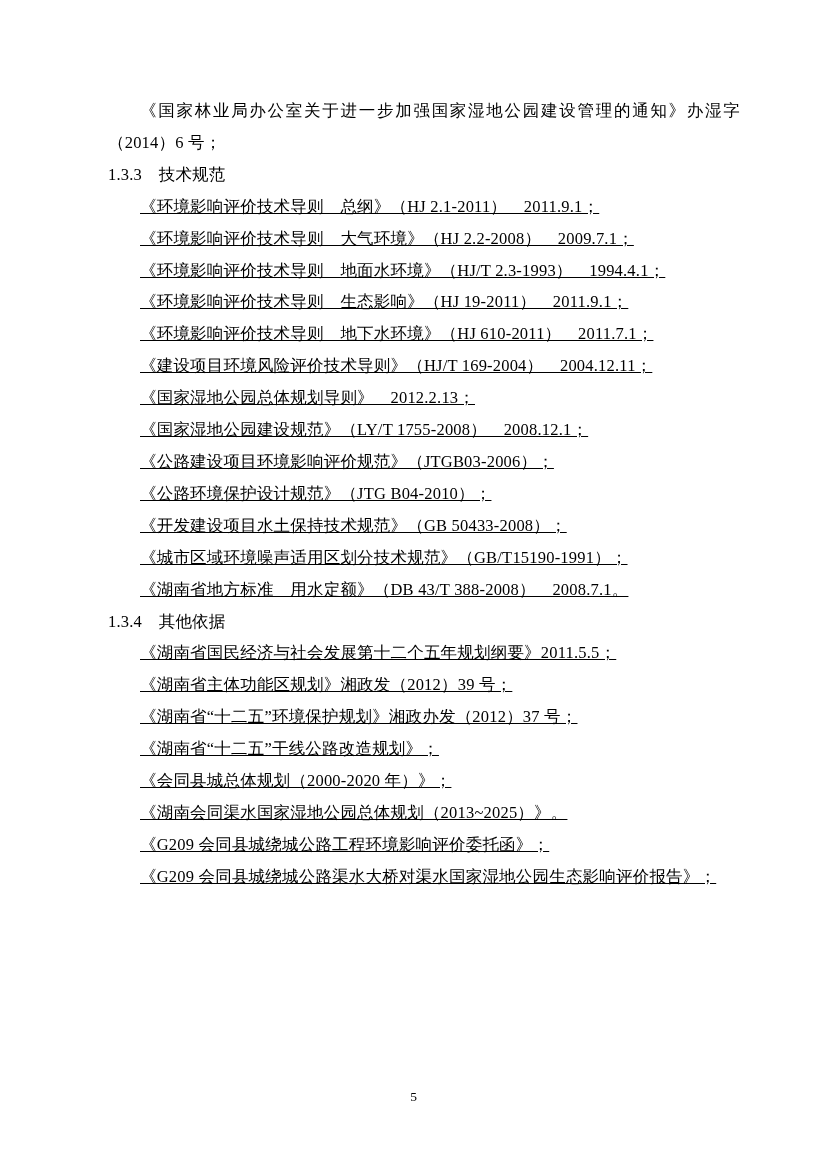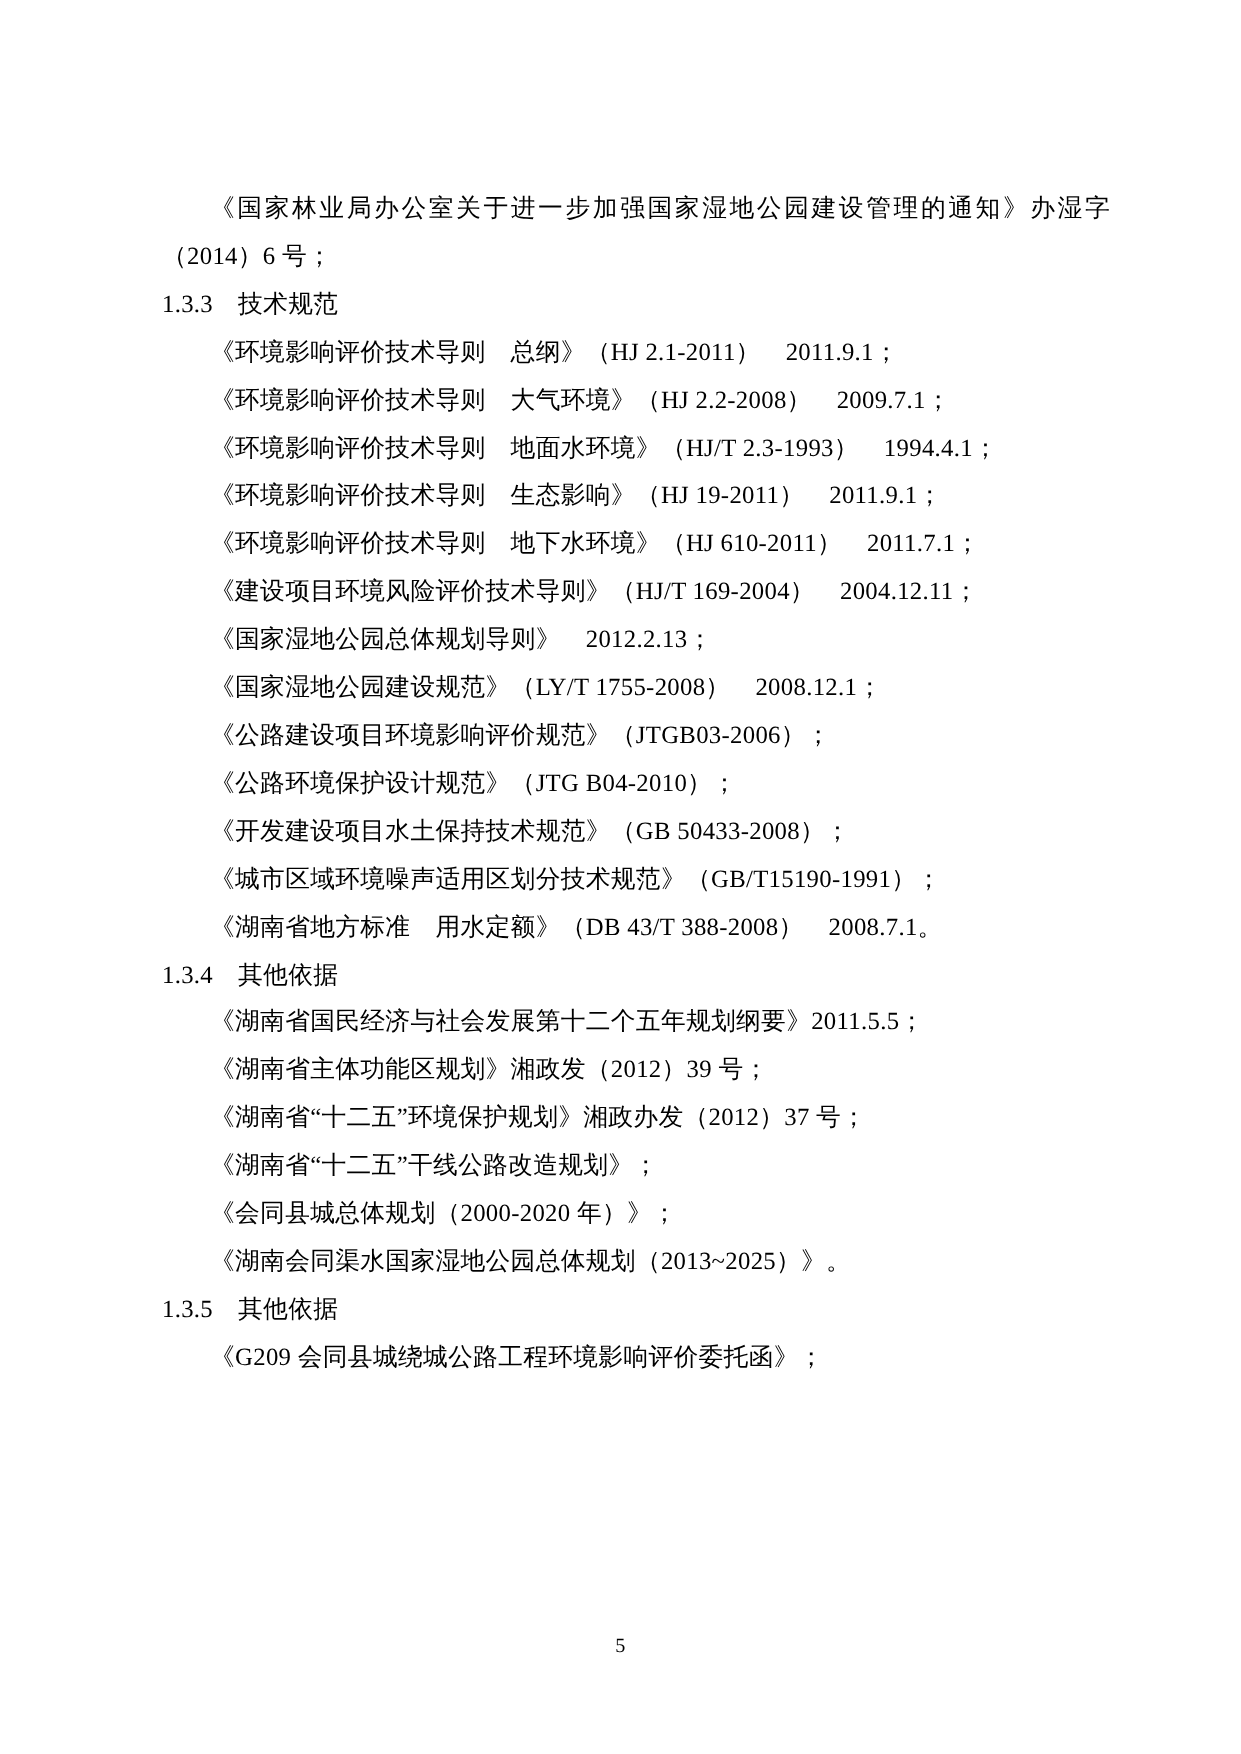--- a/index.html
+++ b/index.html
@@ -13,30 +13,30 @@
     position: relative;
     overflow: hidden;
     font-family: "Liberation Serif", "DejaVu Serif", serif;
     color: #000000;
   }
   .content {
     position: absolute;
     left: 108px;
     top: 95px;
     width: 632px;
-    margin-top: 28px;
   }
   .line {
     font-size: 16.5px;
     line-height: 31.9px;
     white-space: pre;
     letter-spacing: 0.2px;
   }
   .indent {
     padding-left: 32px;
+    text-decoration: underline;
   }
   .heading {
     padding-left: 0;
   }
   .justify-first {
     padding-left: 32px;
     white-space: normal;
     text-align: justify;
     text-align-last: justify;
   }
@@ -70,17 +70,17 @@
     <div class="line indent">《开发建设项目水土保持技术规范》（GB 50433-2008）；</div>
     <div class="line indent">《城市区域环境噪声适用区划分技术规范》（GB/T15190-1991）；</div>
     <div class="line indent">《湖南省地方标准　用水定额》（DB 43/T 388-2008）　2008.7.1。</div>
     <div class="line heading">1.3.4　其他依据</div>
     <div class="line indent">《湖南省国民经济与社会发展第十二个五年规划纲要》2011.5.5；</div>
     <div class="line indent">《湖南省主体功能区规划》湘政发（2012）39 号；</div>
     <div class="line indent">《湖南省“十二五”环境保护规划》湘政办发（2012）37 号；</div>
     <div class="line indent">《湖南省“十二五”干线公路改造规划》；</div>
     <div class="line indent">《会同县城总体规划（2000-2020 年）》；</div>
     <div class="line indent">《湖南会同渠水国家湿地公园总体规划（2013~2025）》。</div>
-    <div class="line heading">1.3.5　其他依据</div>
     <div class="line indent">《G209 会同县城绕城公路工程环境影响评价委托函》；</div>
+    <div class="line indent">《G209 会同县城绕城公路渠水大桥对渠水国家湿地公园生态影响评价报告》；</div>
   </div>
 
 <div class="footer">5</div>
 
 </body></html>

